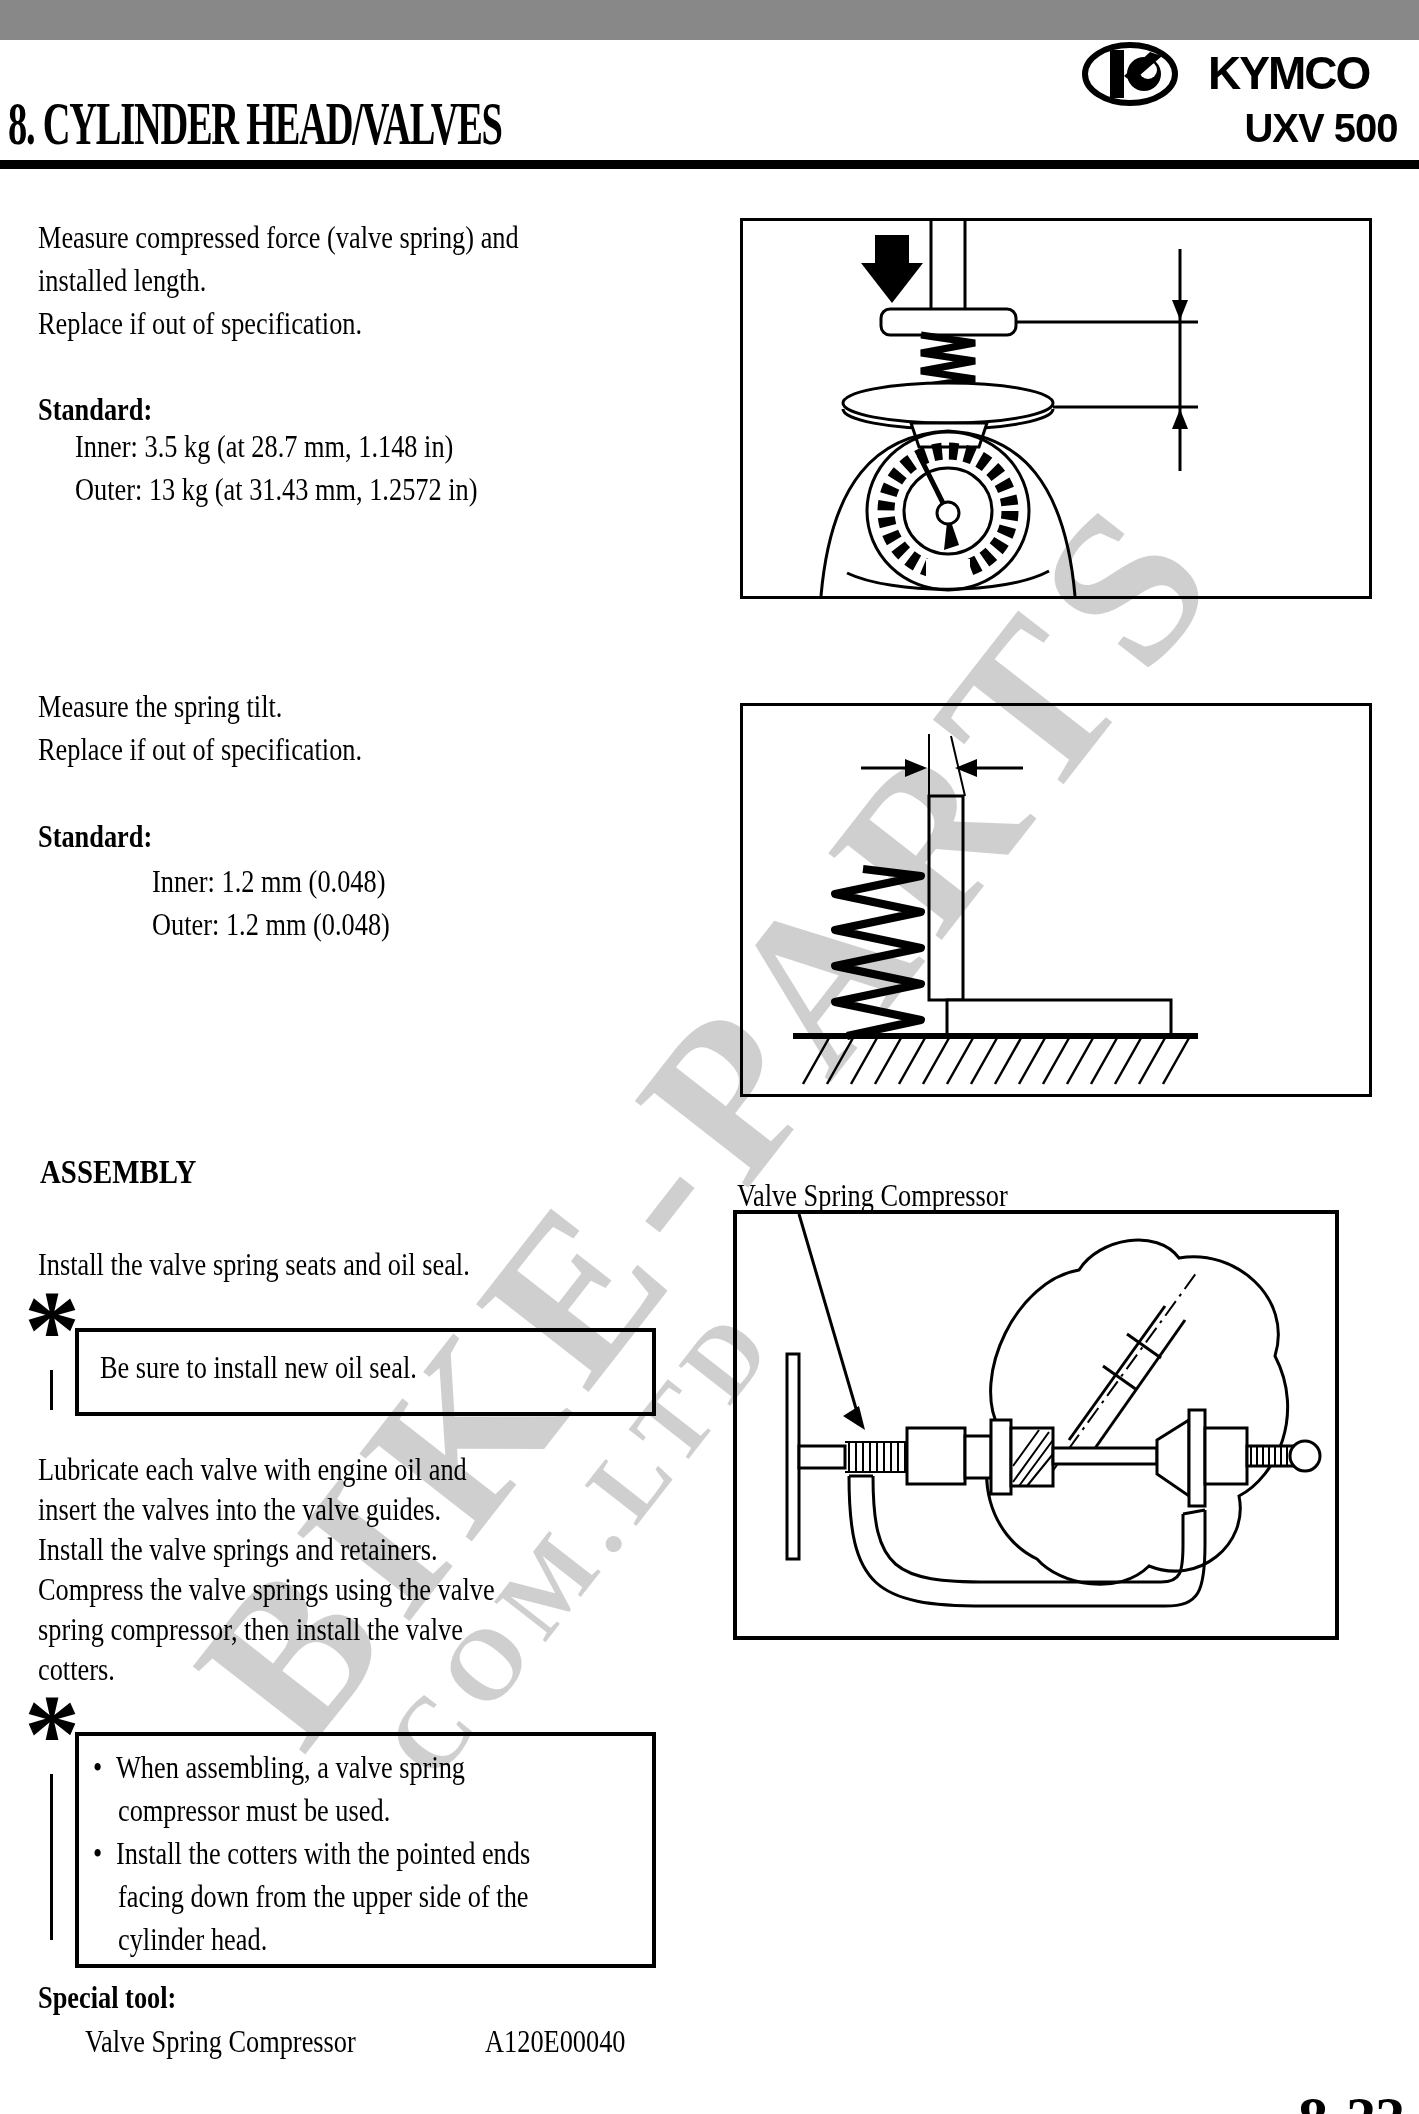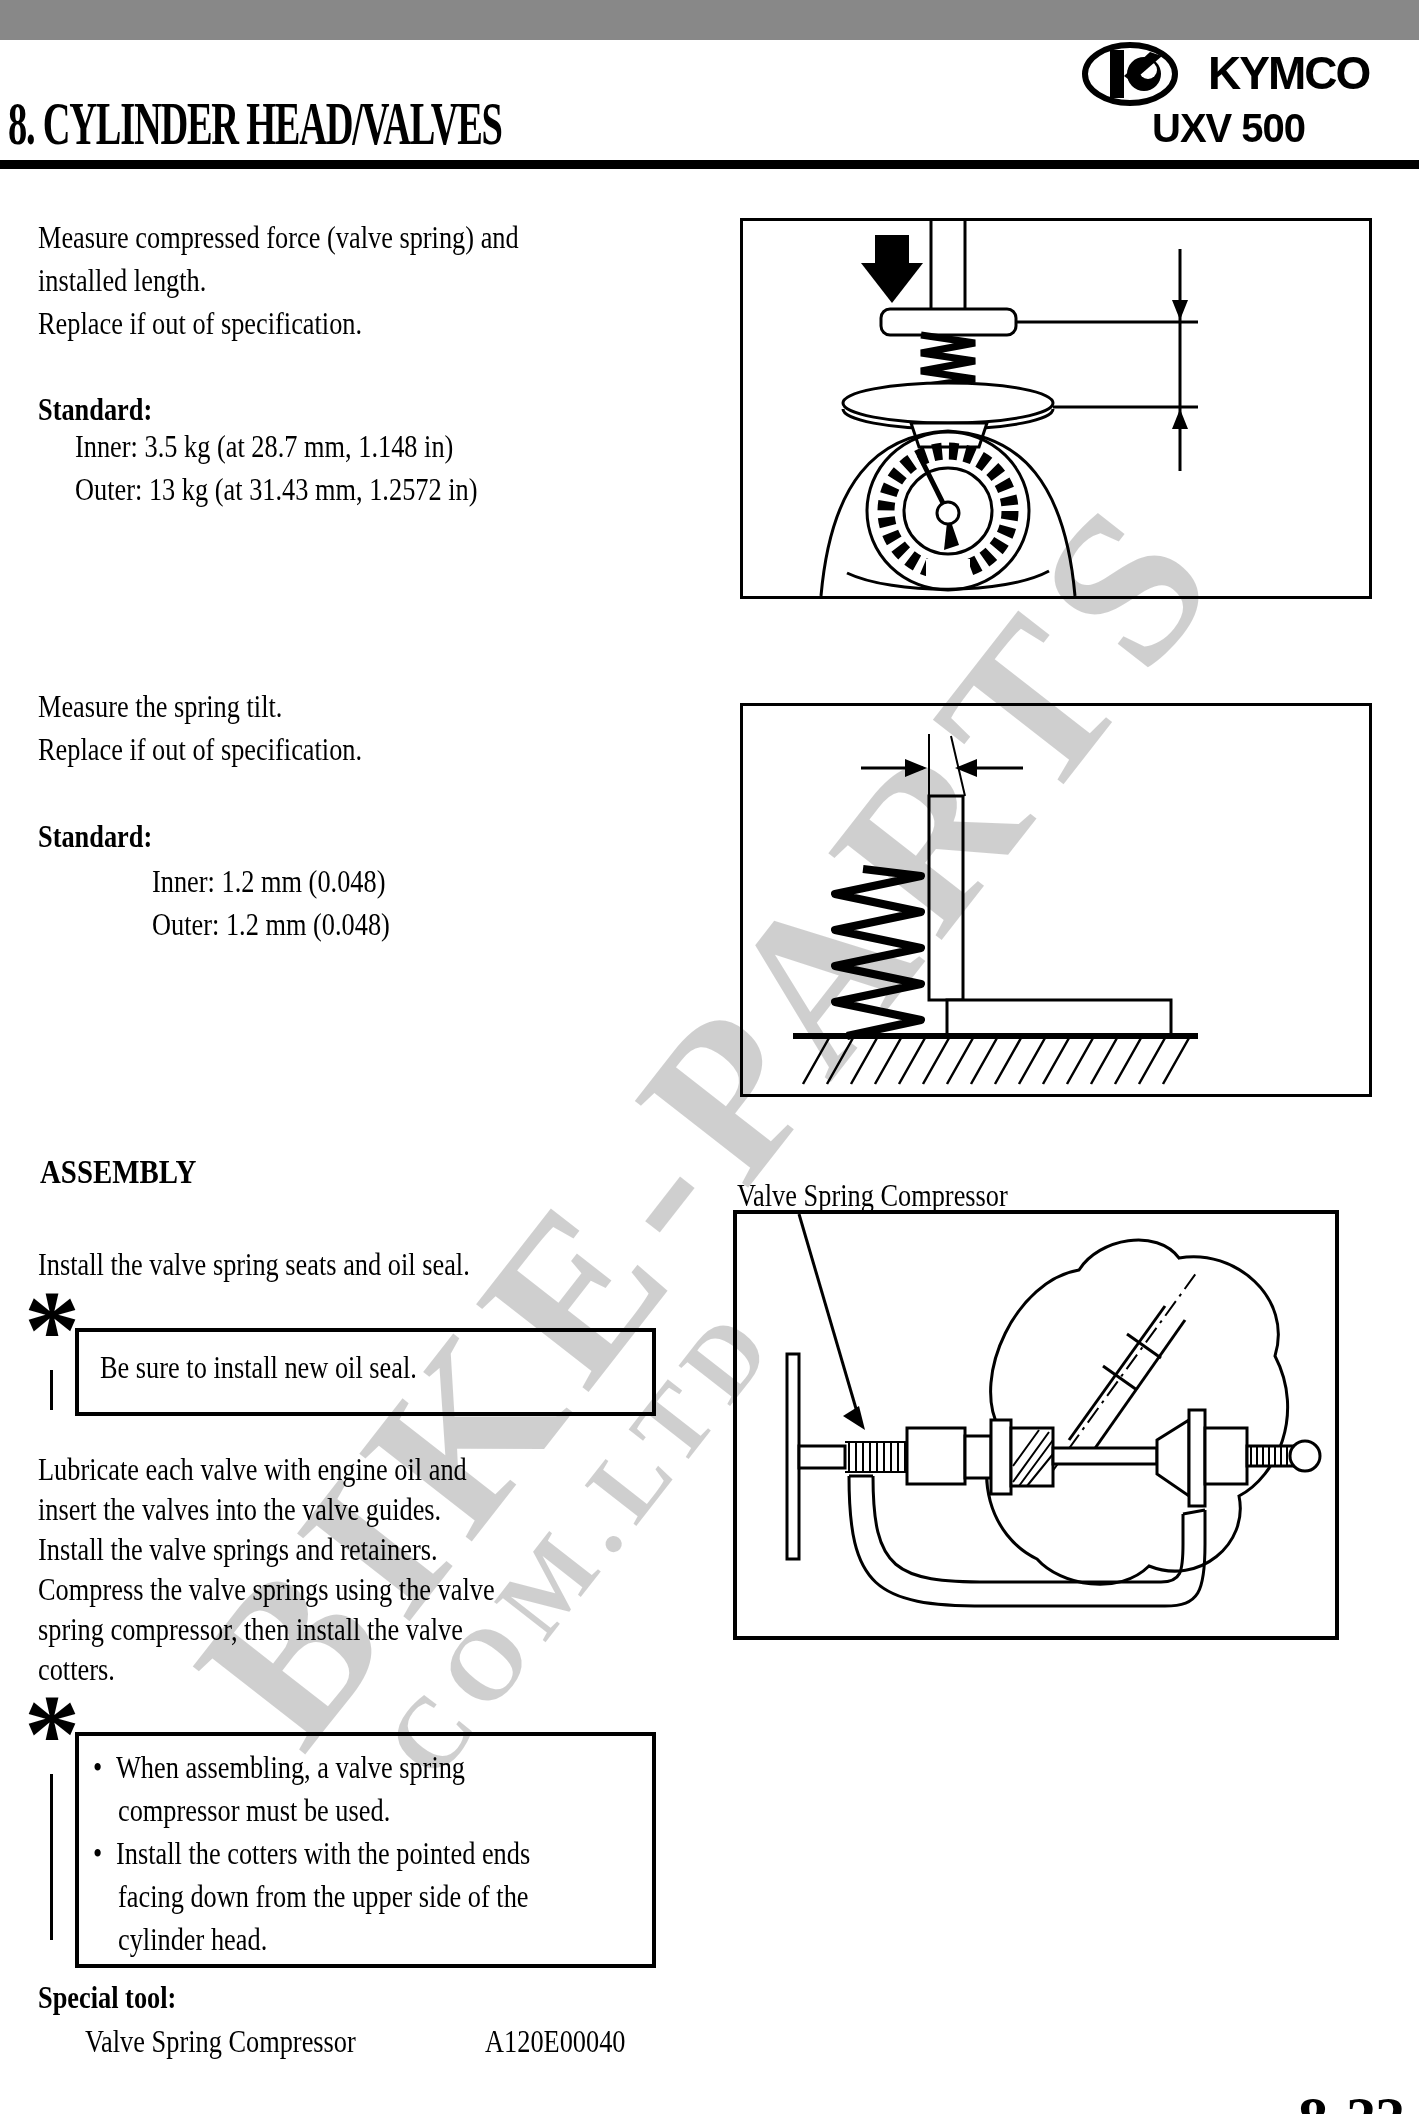--- a/index.html
+++ b/index.html
@@ -5,21 +5,21 @@
   html,body{margin:0;padding:0;background:#888;}
   .page{position:relative;width:1419px;height:2114px;background:#ffffff;overflow:hidden;
         font-family:"Liberation Serif",serif;color:#000;margin-top:40px;}
   
   .t{position:absolute;white-space:pre;font-size:31px;line-height:43px;
      transform:scaleX(.85);transform-origin:0 0;}
   .b{font-weight:bold;}
   
   .title{position:absolute;left:8px;top:48px;font-size:62px;font-weight:bold;
          letter-spacing:-2px;white-space:nowrap;transform:scaleX(.62);transform-origin:0 0;}
-  .model{position:absolute;left:1152px;top:66px;width:178px;text-align:left;
+  .model{position:absolute;left:1232px;top:66px;width:178px;text-align:center;
          font-family:"Liberation Sans",sans-serif;font-weight:bold;font-size:40px;letter-spacing:-1px;}
   .brandtext{position:absolute;left:1208px;top:6px;width:160px;text-align:center;
          font-family:"Liberation Sans",sans-serif;font-weight:bold;font-size:46px;letter-spacing:-2px;}
   .logo{position:absolute;left:1082px;top:2px;width:100px;height:64px;}
   .hr-top{position:absolute;left:0;top:120px;width:1419px;height:9px;background:#000;}
   .hr-bottom{position:absolute;left:5px;top:2086px;width:1253px;height:9px;background:#000;}
   .pagenum{position:absolute;left:1268px;top:2044px;width:136px;text-align:right;
            font-size:60px;font-weight:bold;letter-spacing:-1px;}
   
   .figbox{position:absolute;border:3px solid #000;background:transparent;}

